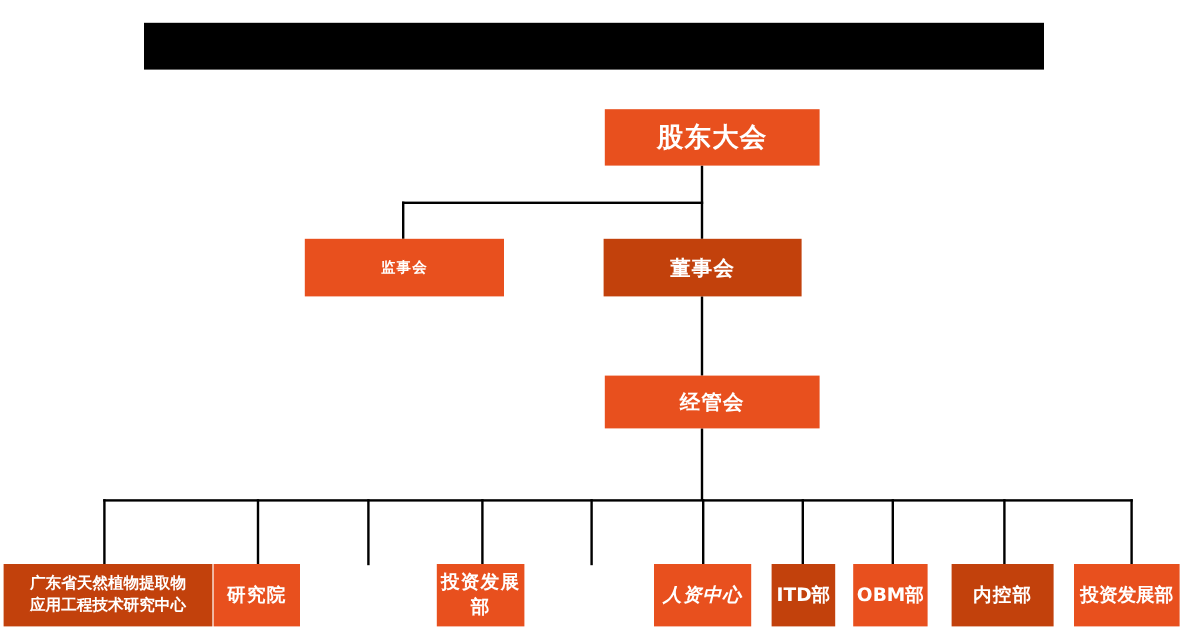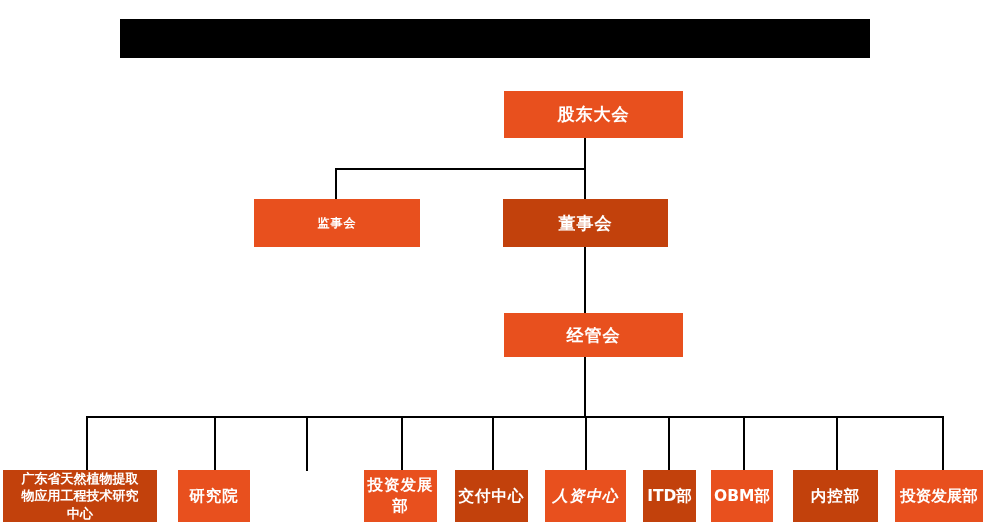--- a/index.html
+++ b/index.html
@@ -45,27 +45,27 @@
     justify-content: center;
     text-align: center;
     color: #ffffff;
     font-weight: 700;
     box-sizing: border-box;
     letter-spacing: 1px;
   }
   .primary   { background: #E8501E; }
   .secondary { background: #c2410c; }
 
-  .n-shareholders { left: 504px; top: 91px;  width: 179px; height: 47px; font-size: 17px; }
+  .n-shareholders { left: 504px; top: 91px;  width: 179px; height: 47px; font-size: 22px; }
   .n-supervisory  { left: 254px; top: 199px; width: 166px; height: 48px; font-size: 12px; }
   .n-board        { left: 503px; top: 199px; width: 165px; height: 48px; font-size: 17px; }
   .n-management   { left: 504px; top: 313px; width: 179px; height: 44px; font-size: 17px; }
 
   .bottom { top: 470px; height: 52px; font-size: 15.5px; }
-  .n-research-center { left: 3px;   width: 154px; font-size: 13px; line-height: 1.35; letter-spacing: 0; padding: 0 16px; }
+  .n-research-center { left: 3px;   width: 174px; font-size: 13px; line-height: 1.35; letter-spacing: 0; padding: 0 16px; }
   .n-institute       { left: 178px; width: 72px; }
   .n-marketing       { left: 270px; width: 76px; }
   .n-finance         { left: 364px; width: 73px; }
   .n-delivery        { left: 455px; width: 73px; }
   .n-hr              { left: 545px; width: 81px; font-style: italic; }
   .n-itd             { left: 643px; width: 53px; letter-spacing: 0; }
   .n-obm             { left: 711px; width: 62px; letter-spacing: 0; }
   .n-internal        { left: 793px; width: 85px; }
   .n-investment      { left: 895px; width: 88px; letter-spacing: 0; }
 </style>
@@ -101,21 +101,20 @@
 
   <div class="node primary n-management">经管会</div>
 
   <div class="node secondary bottom n-research-center">广东省天然植物提取物应用工程技术研究中心</div>
 
   <div class="node primary bottom n-institute">研究院</div>
 
 
   <div class="node primary bottom n-finance">投资发展部</div>
 
-  <div class="node secondary bottom n-delivery">交付中心</div>
 
   <div class="node primary bottom n-hr">人资中心</div>
 
   <div class="node secondary bottom n-itd">ITD部</div>
 
   <div class="node secondary bottom n-internal">内控部</div>
 
   <div class="node primary bottom n-obm">OBM部</div>
 
   <div class="node primary bottom n-investment">投资发展部</div>

